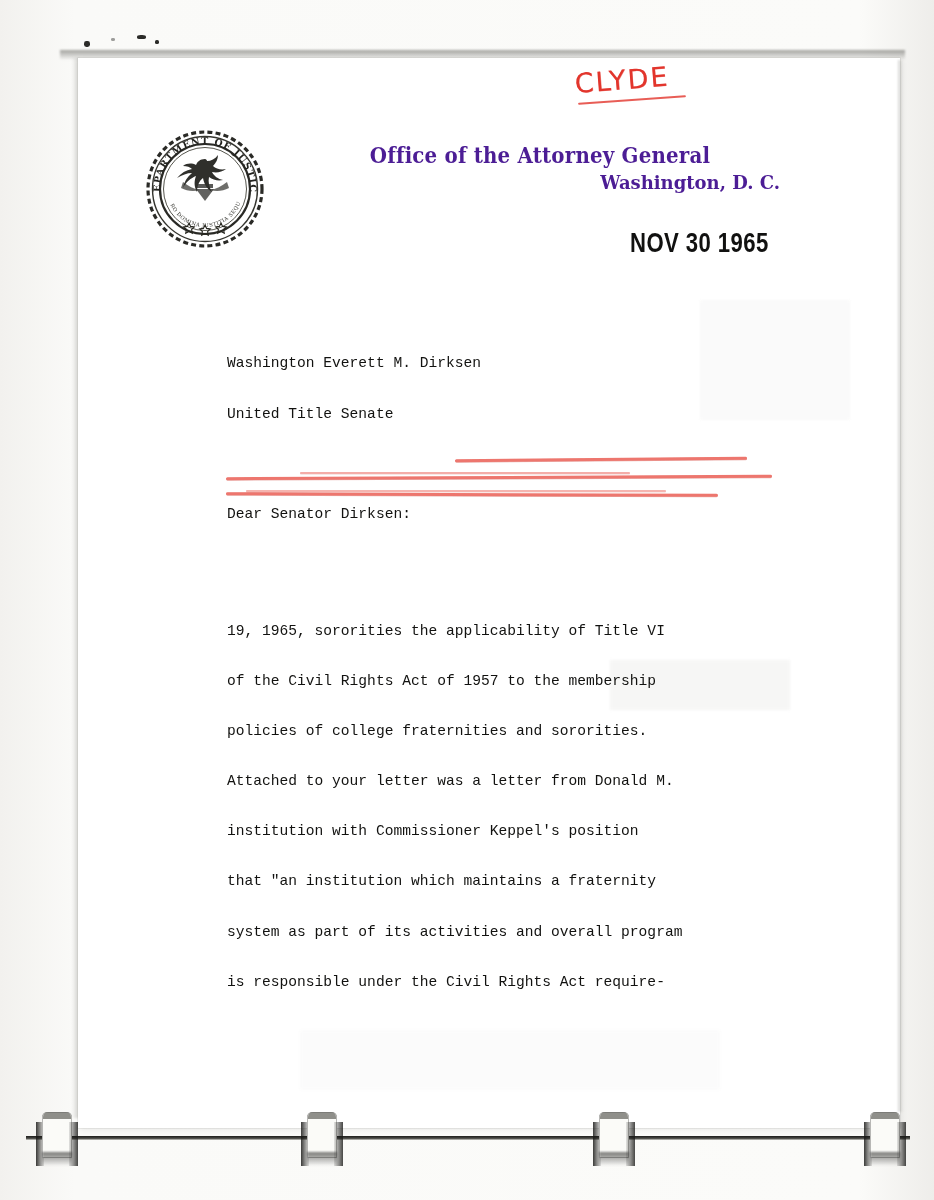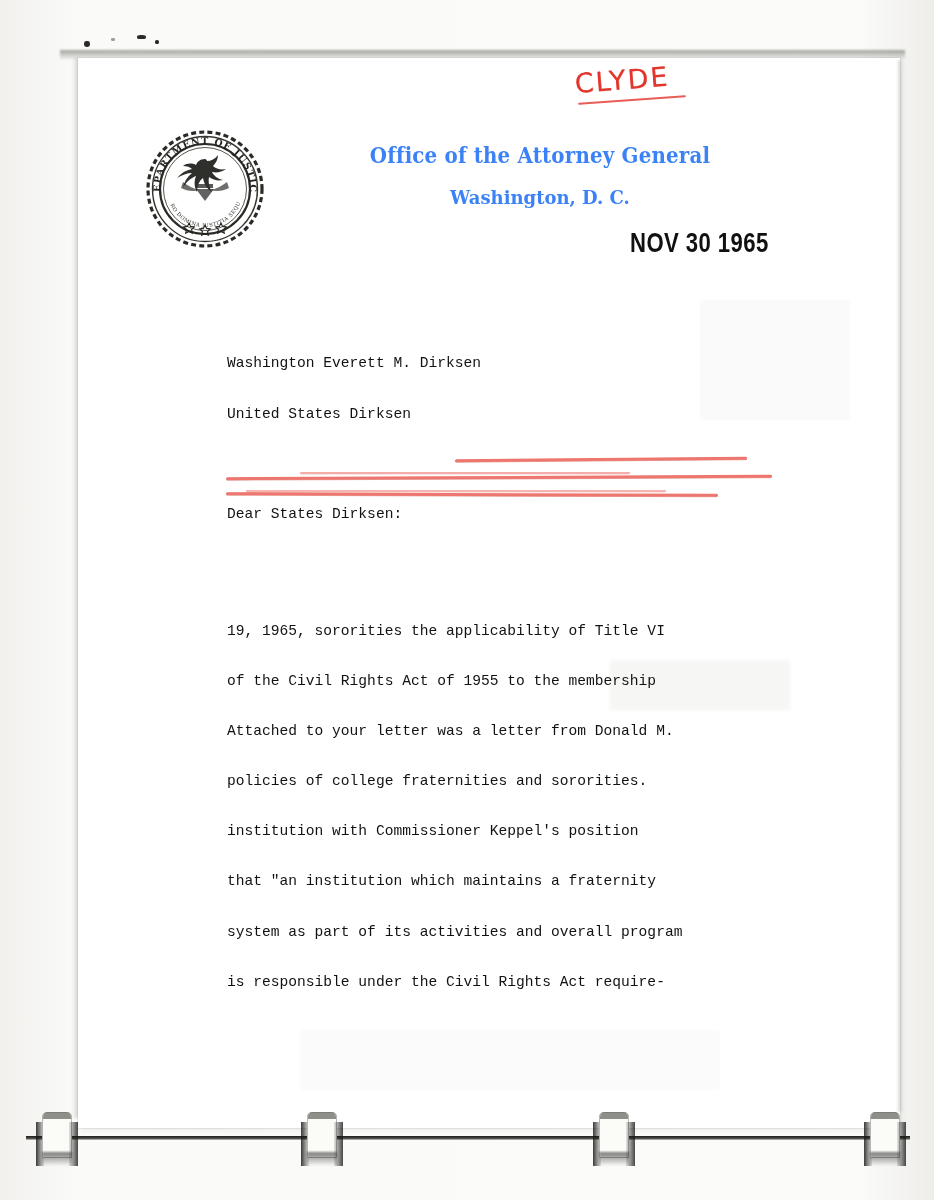--- a/index.html
+++ b/index.html
@@ -84,35 +84,36 @@
     top: 126px;
     width: 126px;
     height: 126px;
   }
   .letterhead {
     position: absolute;
     left: 300px;
     top: 143px;
     width: 480px;
     text-align: center;
-    color: #3b82f6;
+    color: #4c1d95;
     font-family: "DejaVu Serif", "Liberation Serif", serif;
   }
   .lh-line1 {
     font-size: 22px;
     font-weight: 700;
     letter-spacing: .2px;
     line-height: 1.15;
     font-stretch: condensed;
   }
   .lh-line2 {
     font-size: 18px;
     font-weight: 700;
-    margin-top: 20px;
+    margin-top: 5px;
     line-height: 1.15;
+    text-align: right;
   }
 
   
   .clyde {
     position: absolute;
     left: 576px;
     top: 68px;
     font-family: "DejaVu Sans", sans-serif;
     font-size: 27px;
     font-weight: 500;
@@ -306,29 +307,29 @@
 
   <div class="letterhead">
     <div class="lh-line1">Office of the Attorney General</div>
     <div class="lh-line2">Washington, D. C.</div>
   </div>
 
   <div class="date-stamp">NOV 30 1965</div>
 
   <div class="body-text">
     <div class="blk">Washington Everett M. Dirksen</div>
-    <div class="blk">United States Dirksen</div>
+    <div class="blk">United Title Senate</div>
     <div class="gap-sm"></div>
-    <div class="blk">Dear States Dirksen:</div>
+    <div class="blk">Dear Senator Dirksen:</div>
     <div class="gap-md"></div>
 
     <div class="blk">19, 1965, sororities the applicability of Title VI</div>
-    <div class="blk">of the Civil Rights Act of 1955 to the membership</div>
+    <div class="blk">of the Civil Rights Act of 1957 to the membership</div>
+    <div class="blk">policies of college fraternities and sororities.</div>
     <div class="blk">Attached to your letter was a letter from Donald M.</div>
-    <div class="blk">policies of college fraternities and sororities.</div>
     <div class="blk">institution with Commissioner Keppel's position</div>
     <div class="blk">that "an institution which maintains a fraternity</div>
     <div class="blk">system as part of its activities and overall program</div>
     <div class="blk">is responsible under the Civil Rights Act require-</div>
     
     
     
     
     
 

